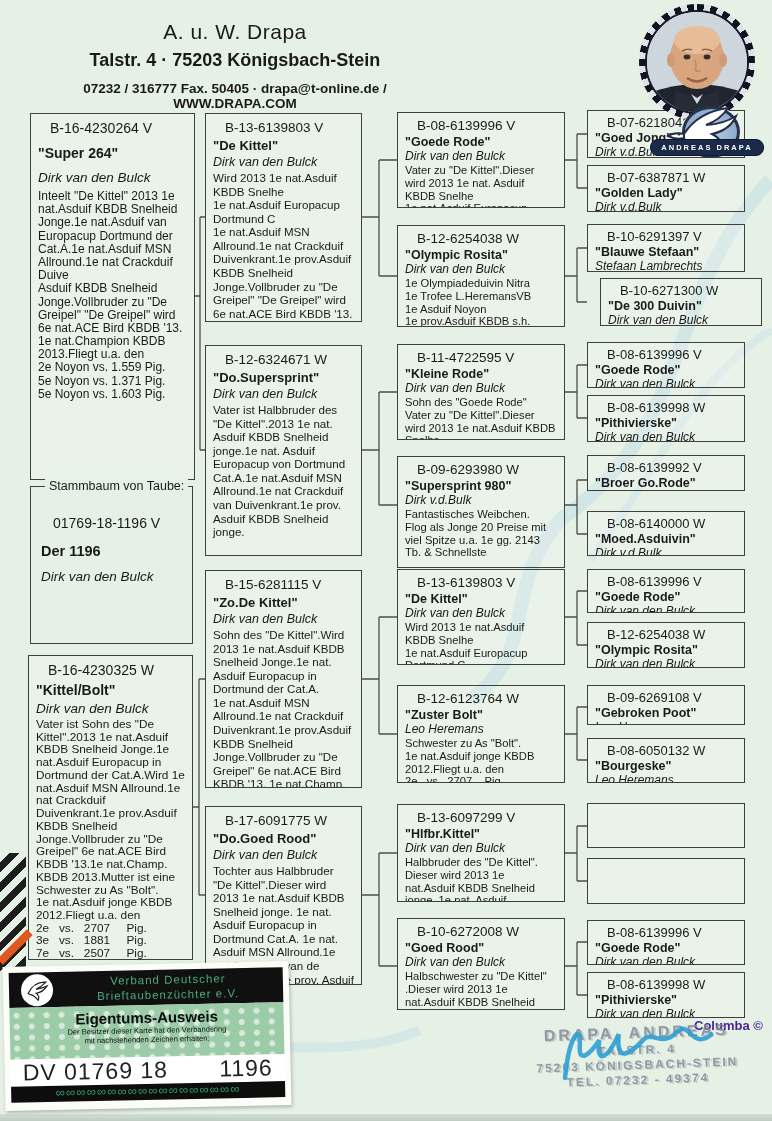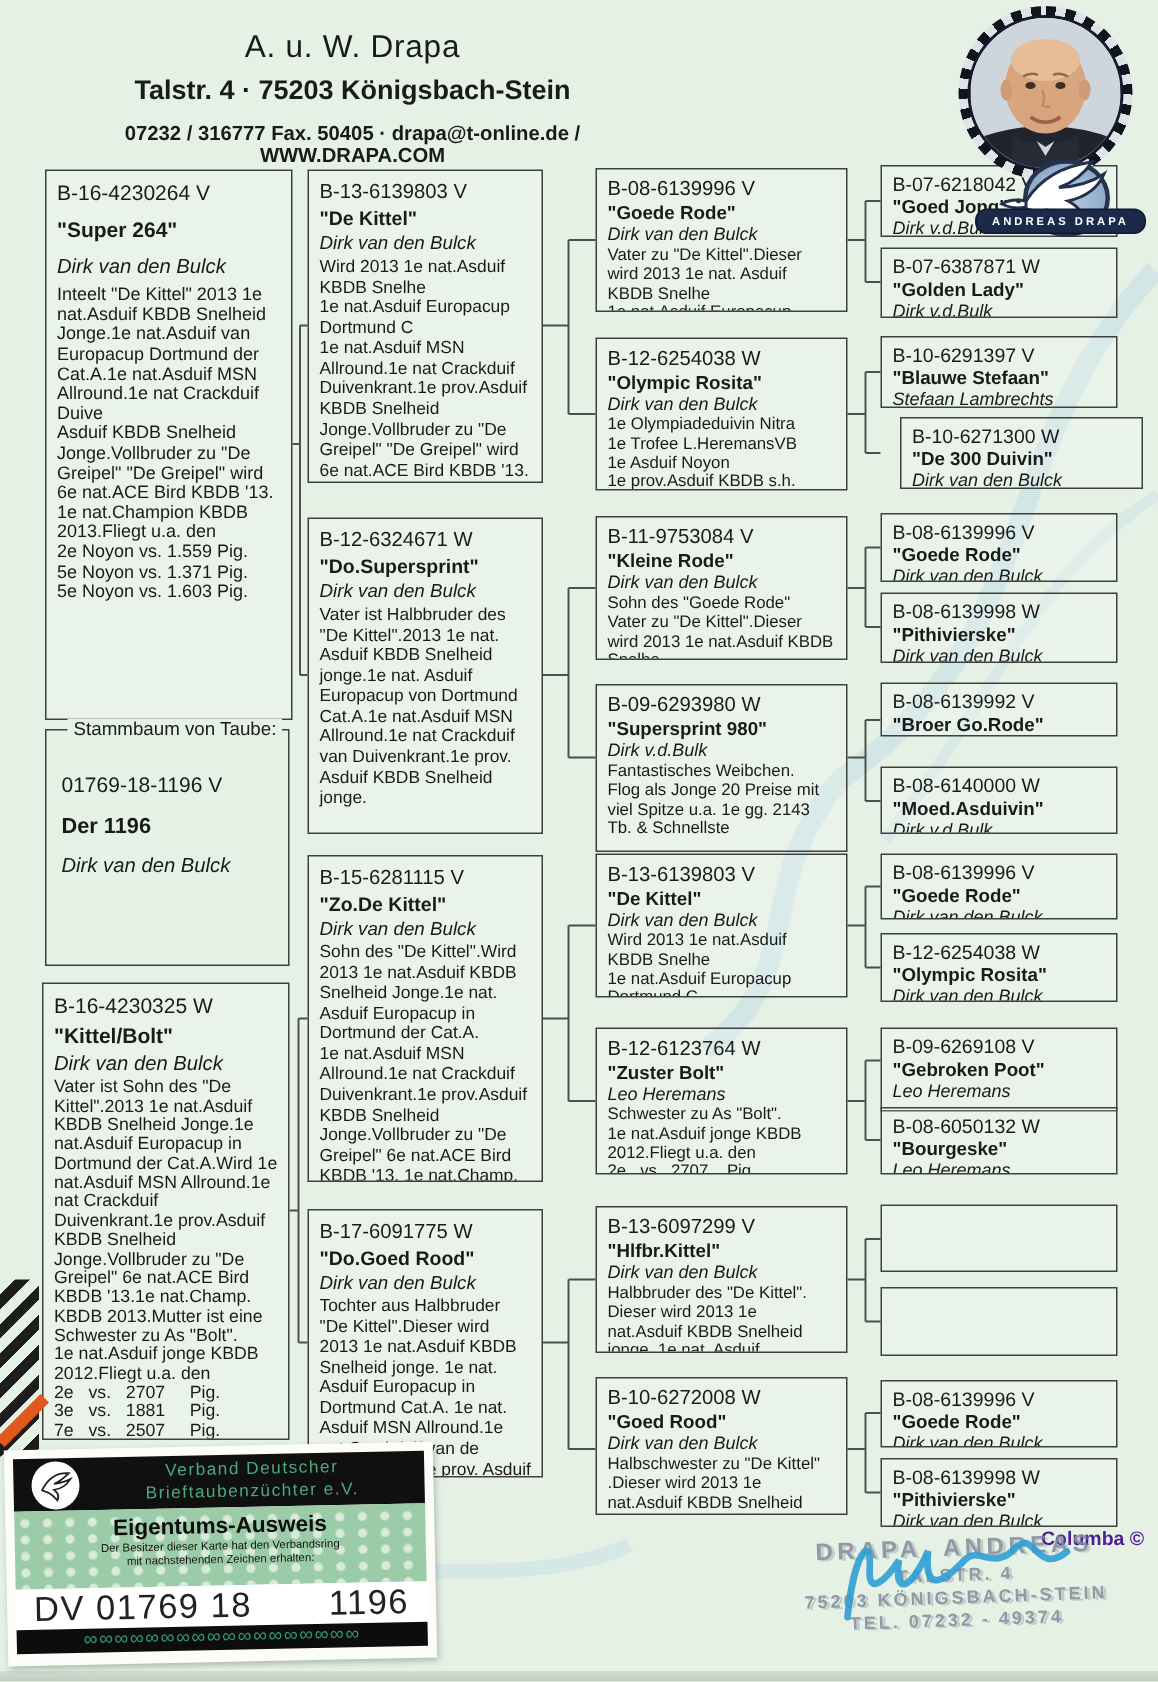--- a/index.html
+++ b/index.html
@@ -6,21 +6,21 @@
   body{width:772px;height:1121px;position:relative;background:#e5f1e5;
        font-family:"Liberation Sans",sans-serif;color:#1a1a1a;overflow:hidden;}
   
   .hdr{position:absolute;left:20px;top:20px;width:430px;text-align:center;}
   .hdr .owner{font-size:21px;font-weight:normal;letter-spacing:.5px;}
   .hdr .addr{font-size:18px;font-weight:bold;margin-top:6px;}
   .hdr .contact{font-size:13.5px;font-weight:bold;margin-top:10px;}
   
   .box{position:absolute;border:1px solid #3f3f3f;box-sizing:border-box;
        padding:6px 7px;overflow:hidden;background:rgba(255,255,255,.18);}
-  .ring{font-size:13.5px;}
+  .ring{font-size:13.5px;margin-left:12px;}
   .name{font-weight:bold;font-size:13px;margin-top:3px;}
   .breeder{font-style:italic;font-size:12.5px;margin-top:2px;}
   .btext{font-size:11.5px;line-height:1.12;margin-top:2px;white-space:pre-wrap;}
   .c1 .ring{font-size:14px;margin-bottom:9px;}
   .c1 .name{font-size:14px;margin-bottom:9px;}
   .c1 .breeder{font-size:13.5px;margin-bottom:5px;}
   .c1 .btext{font-size:12px;line-height:1.1;}
   .c1m .ring{margin-bottom:4px;} .c1m .name{margin-bottom:3px;} .c1m .breeder{margin-bottom:2px;}
   .c1m .btext{font-size:11.8px;line-height:1.08;}
   .c2 .btext{font-size:11.6px;line-height:1.17;}
@@ -190,21 +190,21 @@
 <div class="box c3" style="left:397px;top:225px;width:168px;height:102px">
   <div class="ring">B-12-6254038 W</div>
   <div class="name">"Olympic Rosita"</div>
   <div class="breeder">Dirk van den Bulck</div>
   <div class="btext">1e Olympiadeduivin Nitra
 1e Trofee L.HeremansVB
 1e Asduif Noyon
 1e prov.Asduif KBDB s.h.</div>
 </div>
 <div class="box c3" style="left:397px;top:344px;width:168px;height:96px">
-  <div class="ring">B-11-9753084 V</div>
+  <div class="ring">B-11-4722595 V</div>
   <div class="name">"Kleine Rode"</div>
   <div class="breeder">Dirk van den Bulck</div>
   <div class="btext">Sohn des "Goede Rode"
 Vater zu "De Kittel".Dieser wird 2013 1e nat.Asduif KBDB Snelhe</div>
 </div>
 <div class="box c3" style="left:397px;top:456px;width:168px;height:112px">
   <div class="ring">B-09-6293980 W</div>
   <div class="name">"Supersprint 980"</div>
   <div class="breeder">Dirk v.d.Bulk</div>
   <div class="btext">Fantastisches Weibchen.
@@ -281,21 +281,21 @@
 <div class="box c4" style="left:587px;top:569px;width:158px;height:44px">
   <div class="ring">B-08-6139996 V</div>
   <div class="name">"Goede Rode"</div>
   <div class="breeder">Dirk van den Bulck</div>
 </div>
 <div class="box c4" style="left:587px;top:622px;width:158px;height:46px">
   <div class="ring">B-12-6254038 W</div>
   <div class="name">"Olympic Rosita"</div>
   <div class="breeder">Dirk van den Bulck</div>
 </div>
-<div class="box c4" style="left:587px;top:685px;width:158px;height:56px">
+<div class="box c4" style="left:587px;top:685px;width:158px;height:40px">
   <div class="ring">B-09-6269108 V</div>
   <div class="name">"Gebroken Poot"</div>
   <div class="breeder">Leo Heremans</div>
 </div>
 <div class="box c4" style="left:587px;top:738px;width:158px;height:45px">
   <div class="ring">B-08-6050132 W</div>
   <div class="name">"Bourgeske"</div>
   <div class="breeder">Leo Heremans</div>
 </div>
 <div class="box c4" style="left:587px;top:803px;width:158px;height:45px"></div>

